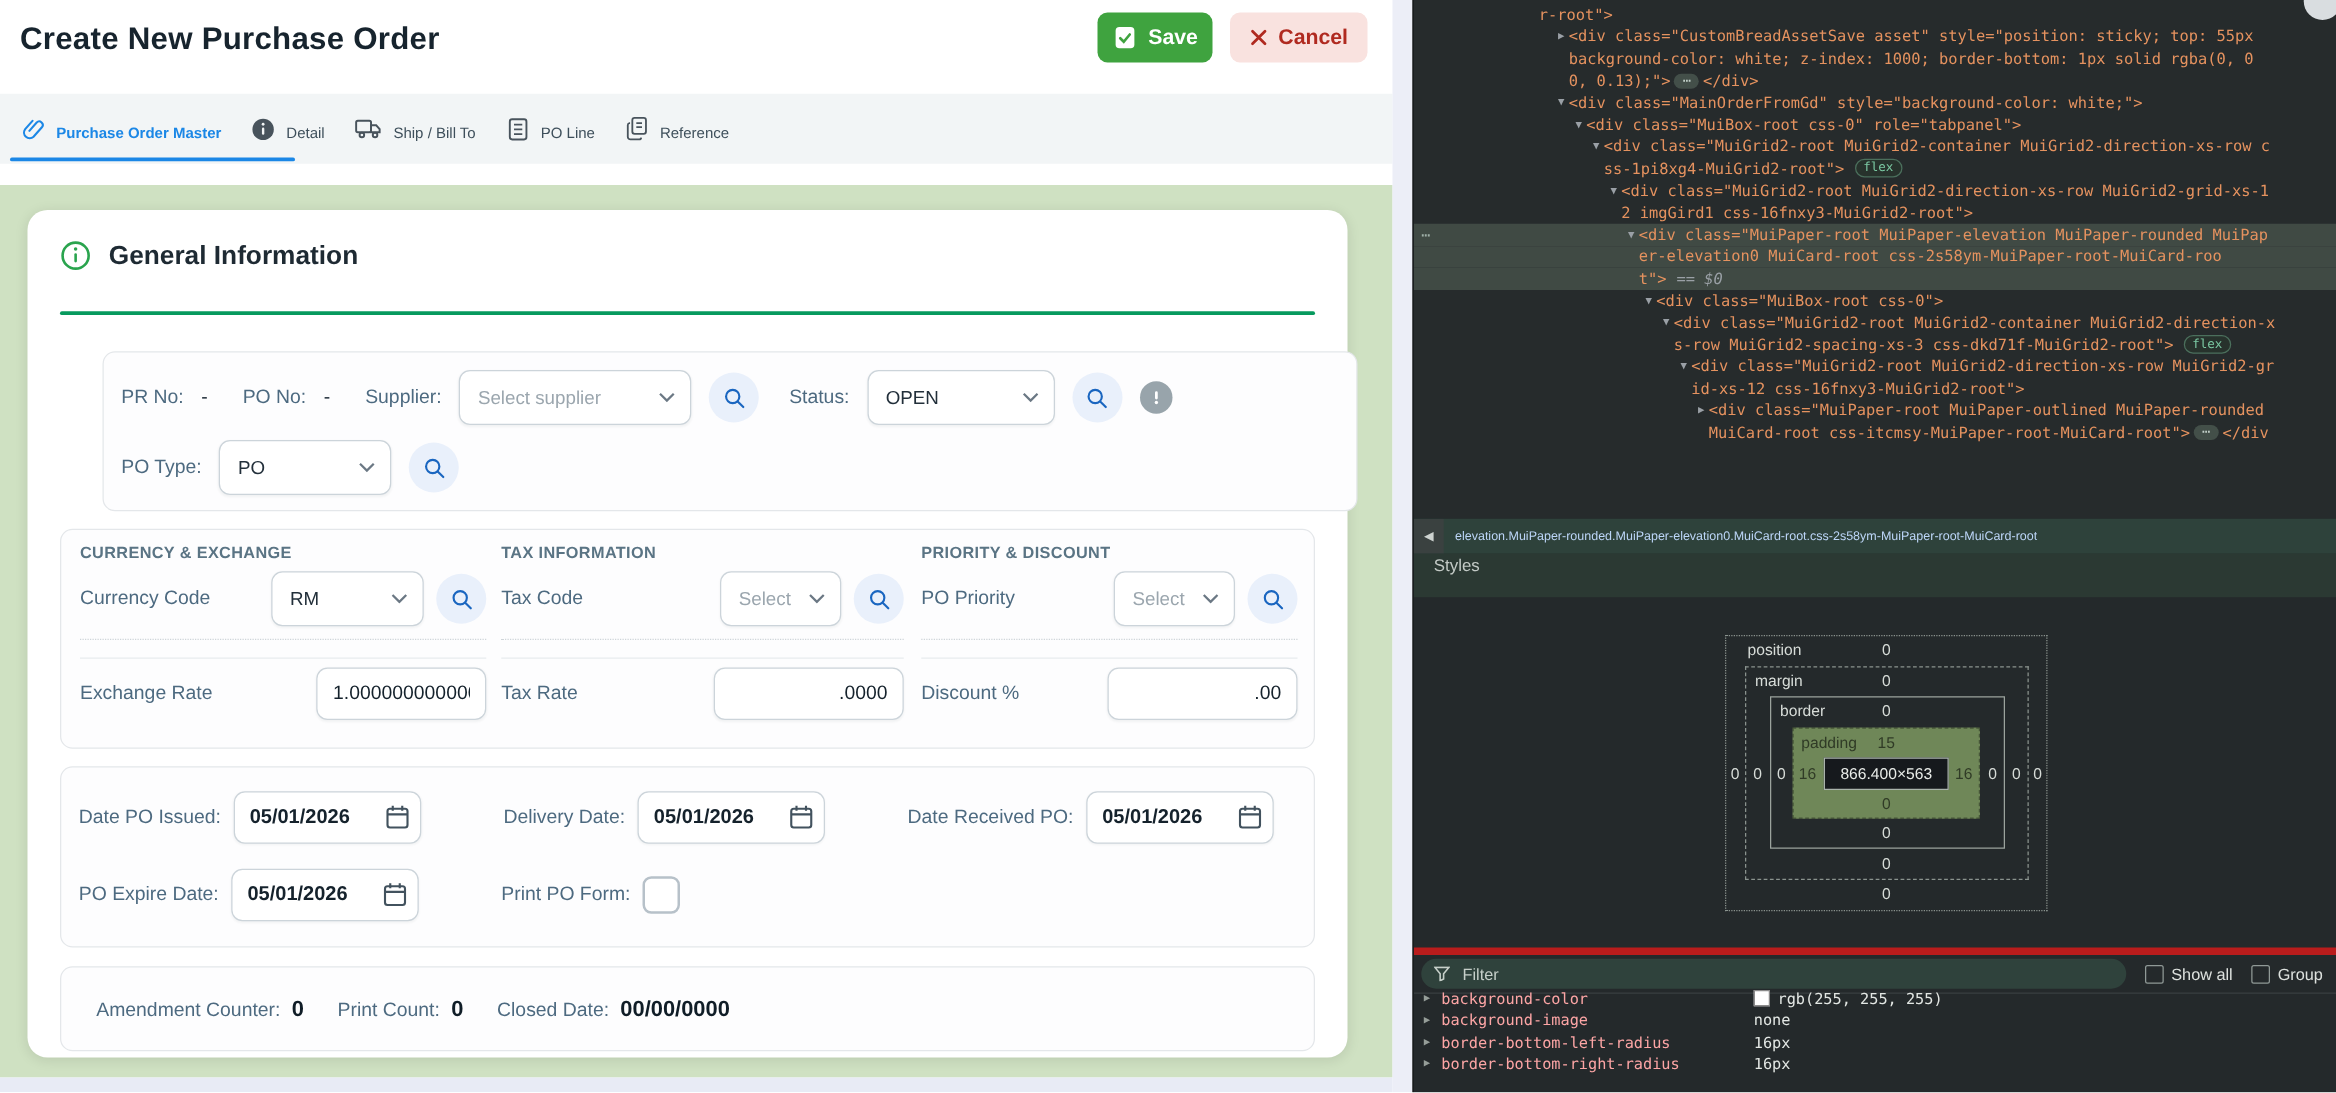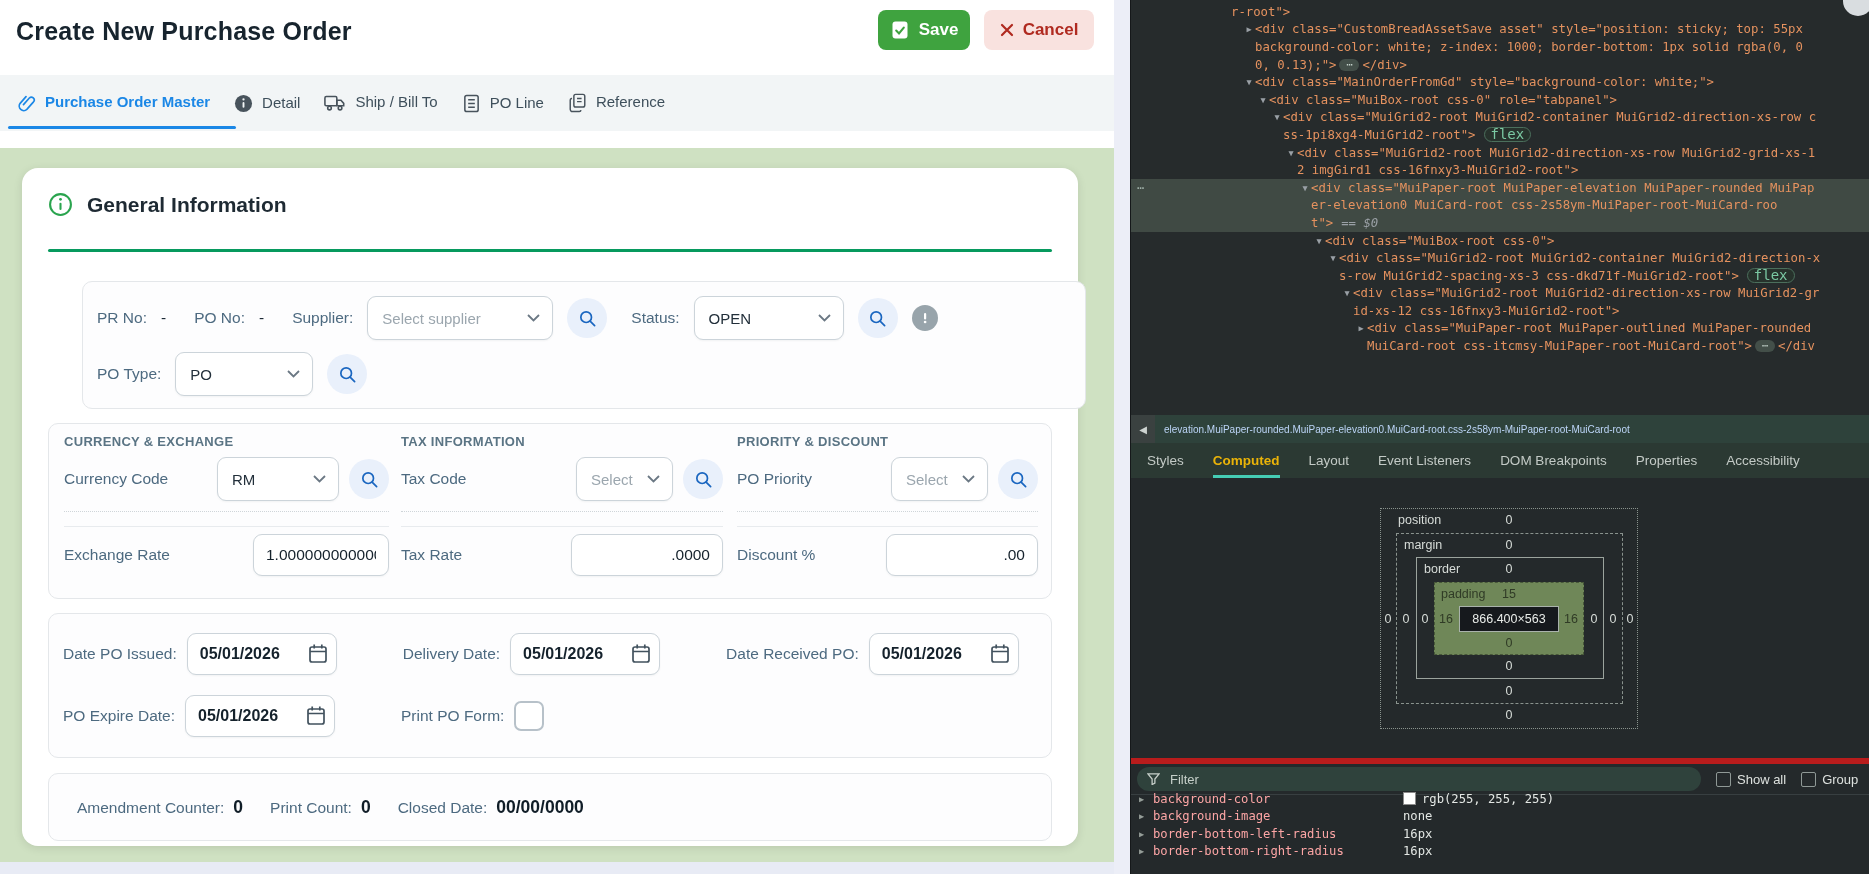--- a/index.html
+++ b/index.html
@@ -5,21 +5,21 @@
   html,body{margin:0;padding:0;background:#fff;}
   #stage{position:relative;width:1869px;height:874px;overflow:hidden;font-family:"Liberation Sans",sans-serif;background:#fff;}
   
   #app{position:absolute;left:0;top:0;width:1130px;height:874px;background:#fff;overflow:hidden;}
   .scroll-strip{position:absolute;left:1114px;top:0;width:16px;height:874px;background:#eceef7;}
   .page-title{position:absolute;left:16px;top:17px;font-size:25px;font-weight:bold;color:#17242e;letter-spacing:.2px;}
   .btn{position:absolute;top:10px;height:40px;border-radius:8px;display:flex;align-items:center;justify-content:center;gap:9px;font-size:17px;font-weight:bold;cursor:pointer;}
   .btn-save{left:878px;width:92px;background:#3fa33f;color:#fff;}
   .btn-cancel{left:984px;width:110px;background:#f9e2df;color:#b02a20;}
   .tabbar{position:absolute;left:0;top:75px;width:1114px;height:56px;background:#f2f5f6;display:flex;align-items:center;gap:24px;padding-left:16px;box-sizing:border-box;}
-  .tab{display:flex;align-items:flex-start;gap:9px;color:#3e4f5b;font-size:15px;font-weight:500;white-space:nowrap;}
+  .tab{display:flex;align-items:flex-end;gap:9px;color:#3e4f5b;font-size:12px;font-weight:500;white-space:nowrap;}
   .tab.active{color:#1b87e6;font-weight:bold;}
   .tab-underline{position:absolute;left:8px;top:126px;width:228px;height:3px;background:#1b87e6;border-radius:2px;}
   .green{position:absolute;left:0;top:148px;width:1114px;height:714px;background:#cfe1c2;}
   .bottom-strip{position:absolute;left:0;top:862px;width:1114px;height:12px;background:#e8ebf5;}
   .card{position:absolute;left:22px;top:168px;width:1056px;height:678px;background:#fff;border-radius:16px;box-shadow:0 2px 10px rgba(0,0,0,.10);}
   .heading-row{position:absolute;left:48px;top:192px;display:flex;align-items:center;gap:14px;}
   .heading-text{font-size:21px;font-weight:bold;color:#1e2a33;}
   .green-hr{position:absolute;left:48px;top:249px;width:1004px;height:3px;background:#079a5e;border-radius:2px;}
   .fieldset{position:absolute;border:1px solid #e4e7ea;border-radius:10px;background:#fdfdfe;box-sizing:border-box;}
   #fs1{left:48px;top:281px;width:1004px;height:128px;padding:10px 14px;margin-left:34px;}
@@ -50,27 +50,27 @@
   .cb{width:26px;height:26px;border:2px solid #b7c1c9;border-radius:7px;background:#fff;cursor:pointer;}
   .pair{display:flex;align-items:baseline;gap:9px;}
   .pair .pv{font-size:17.5px;font-weight:bold;color:#101d27;}
   
   #dt{position:absolute;left:1130px;top:0;width:739px;height:874px;background:#24292b;overflow:hidden;border-left:1px solid #15181a;}
   #tree{position:absolute;left:0;top:0;width:739px;height:415px;background:#262b2c;padding-top:3px;box-sizing:border-box;}
   .t-line{position:relative;height:17.6px;display:flex;align-items:center;white-space:nowrap;font-family:"DejaVu Sans Mono",monospace;font-size:12.3px;color:#e5925f;overflow:hidden;cursor:pointer;}
   .t-line.sel{background:#404a44;}
   .arr{display:inline-block;width:12px;margin-left:-12px;color:#9aa0a6;font-size:8.5px;text-align:center;}
   .gdots{position:absolute;left:6px;color:#9fb0a8;font-size:12px;letter-spacing:1px;}
-  .badge{margin-left:8px;font-size:14px;color:#7bc9a3;border:1px solid #4b6f5c;border-radius:8px;padding:0 6px;line-height:13px;background:#27322c;}
+  .badge{margin-left:8px;font-size:10px;color:#7bc9a3;border:1px solid #4b6f5c;border-radius:8px;padding:0 6px;line-height:13px;background:#27322c;}
   .morepill{display:inline-flex;margin:0 3px;min-width:20px;height:12px;border-radius:6px;background:#434f49;color:#c2d0c9;align-items:center;justify-content:center;font-size:11px;line-height:10px;}
   .sfx{color:#9aa0a6;font-style:italic;margin-left:8px;}
   #crumbbar{position:absolute;left:0;top:415px;width:739px;height:28px;background:#2e423b;display:flex;align-items:center;overflow:hidden;}
   .crumb-back{width:24px;height:28px;background:#3a4140;color:#cdd3d0;display:flex;align-items:center;justify-content:center;font-size:10px;cursor:pointer;}
   .crumb-text{margin-left:9px;font-size:10px;color:#bcd5f7;white-space:nowrap;overflow:hidden;cursor:pointer;}
-  #dtabs{position:absolute;left:0;top:443px;width:739px;height:35px;background:#2b3933;display:flex;align-items:stretch;gap:29px;padding-left:16px;box-sizing:border-box;font-size:13.5px;color:#c3cac6;}
+  #dtabs{position:absolute;left:0;top:443px;width:739px;height:35px;background:#2b3933;display:flex;align-items:stretch;gap:29px;padding-left:16px;box-sizing:border-box;font-size:13.5px;color:#c3cac6;flex-direction:column;}
   .dtab{display:flex;align-items:center;border-bottom:3px solid transparent;padding-top:2px;white-space:nowrap;cursor:pointer;}
   .dtab.active{color:#eab308;border-bottom-color:#45cdb4;font-weight:bold;}
   #computed{position:absolute;left:0;top:478px;width:739px;height:396px;background:#24292b;}
   
   #bm{position:absolute;left:249px;top:30px;width:258px;height:221px;font-size:12.5px;color:#d7dcd8;}
   .bm-box{position:absolute;box-sizing:border-box;}
   .bm-pos{left:0;top:0;width:258px;height:221px;border:1px dotted #8a938e;}
   .bm-margin{left:16px;top:25px;width:227px;height:171px;border:1px dashed #8a938e;}
   .bm-border{left:36px;top:49px;width:188px;height:122px;border:1px solid #9ba39d;}
   .bm-padding{left:54px;top:74px;width:150px;height:73px;background:#6f8758;border:1px dashed rgba(0,0,0,.35);}

